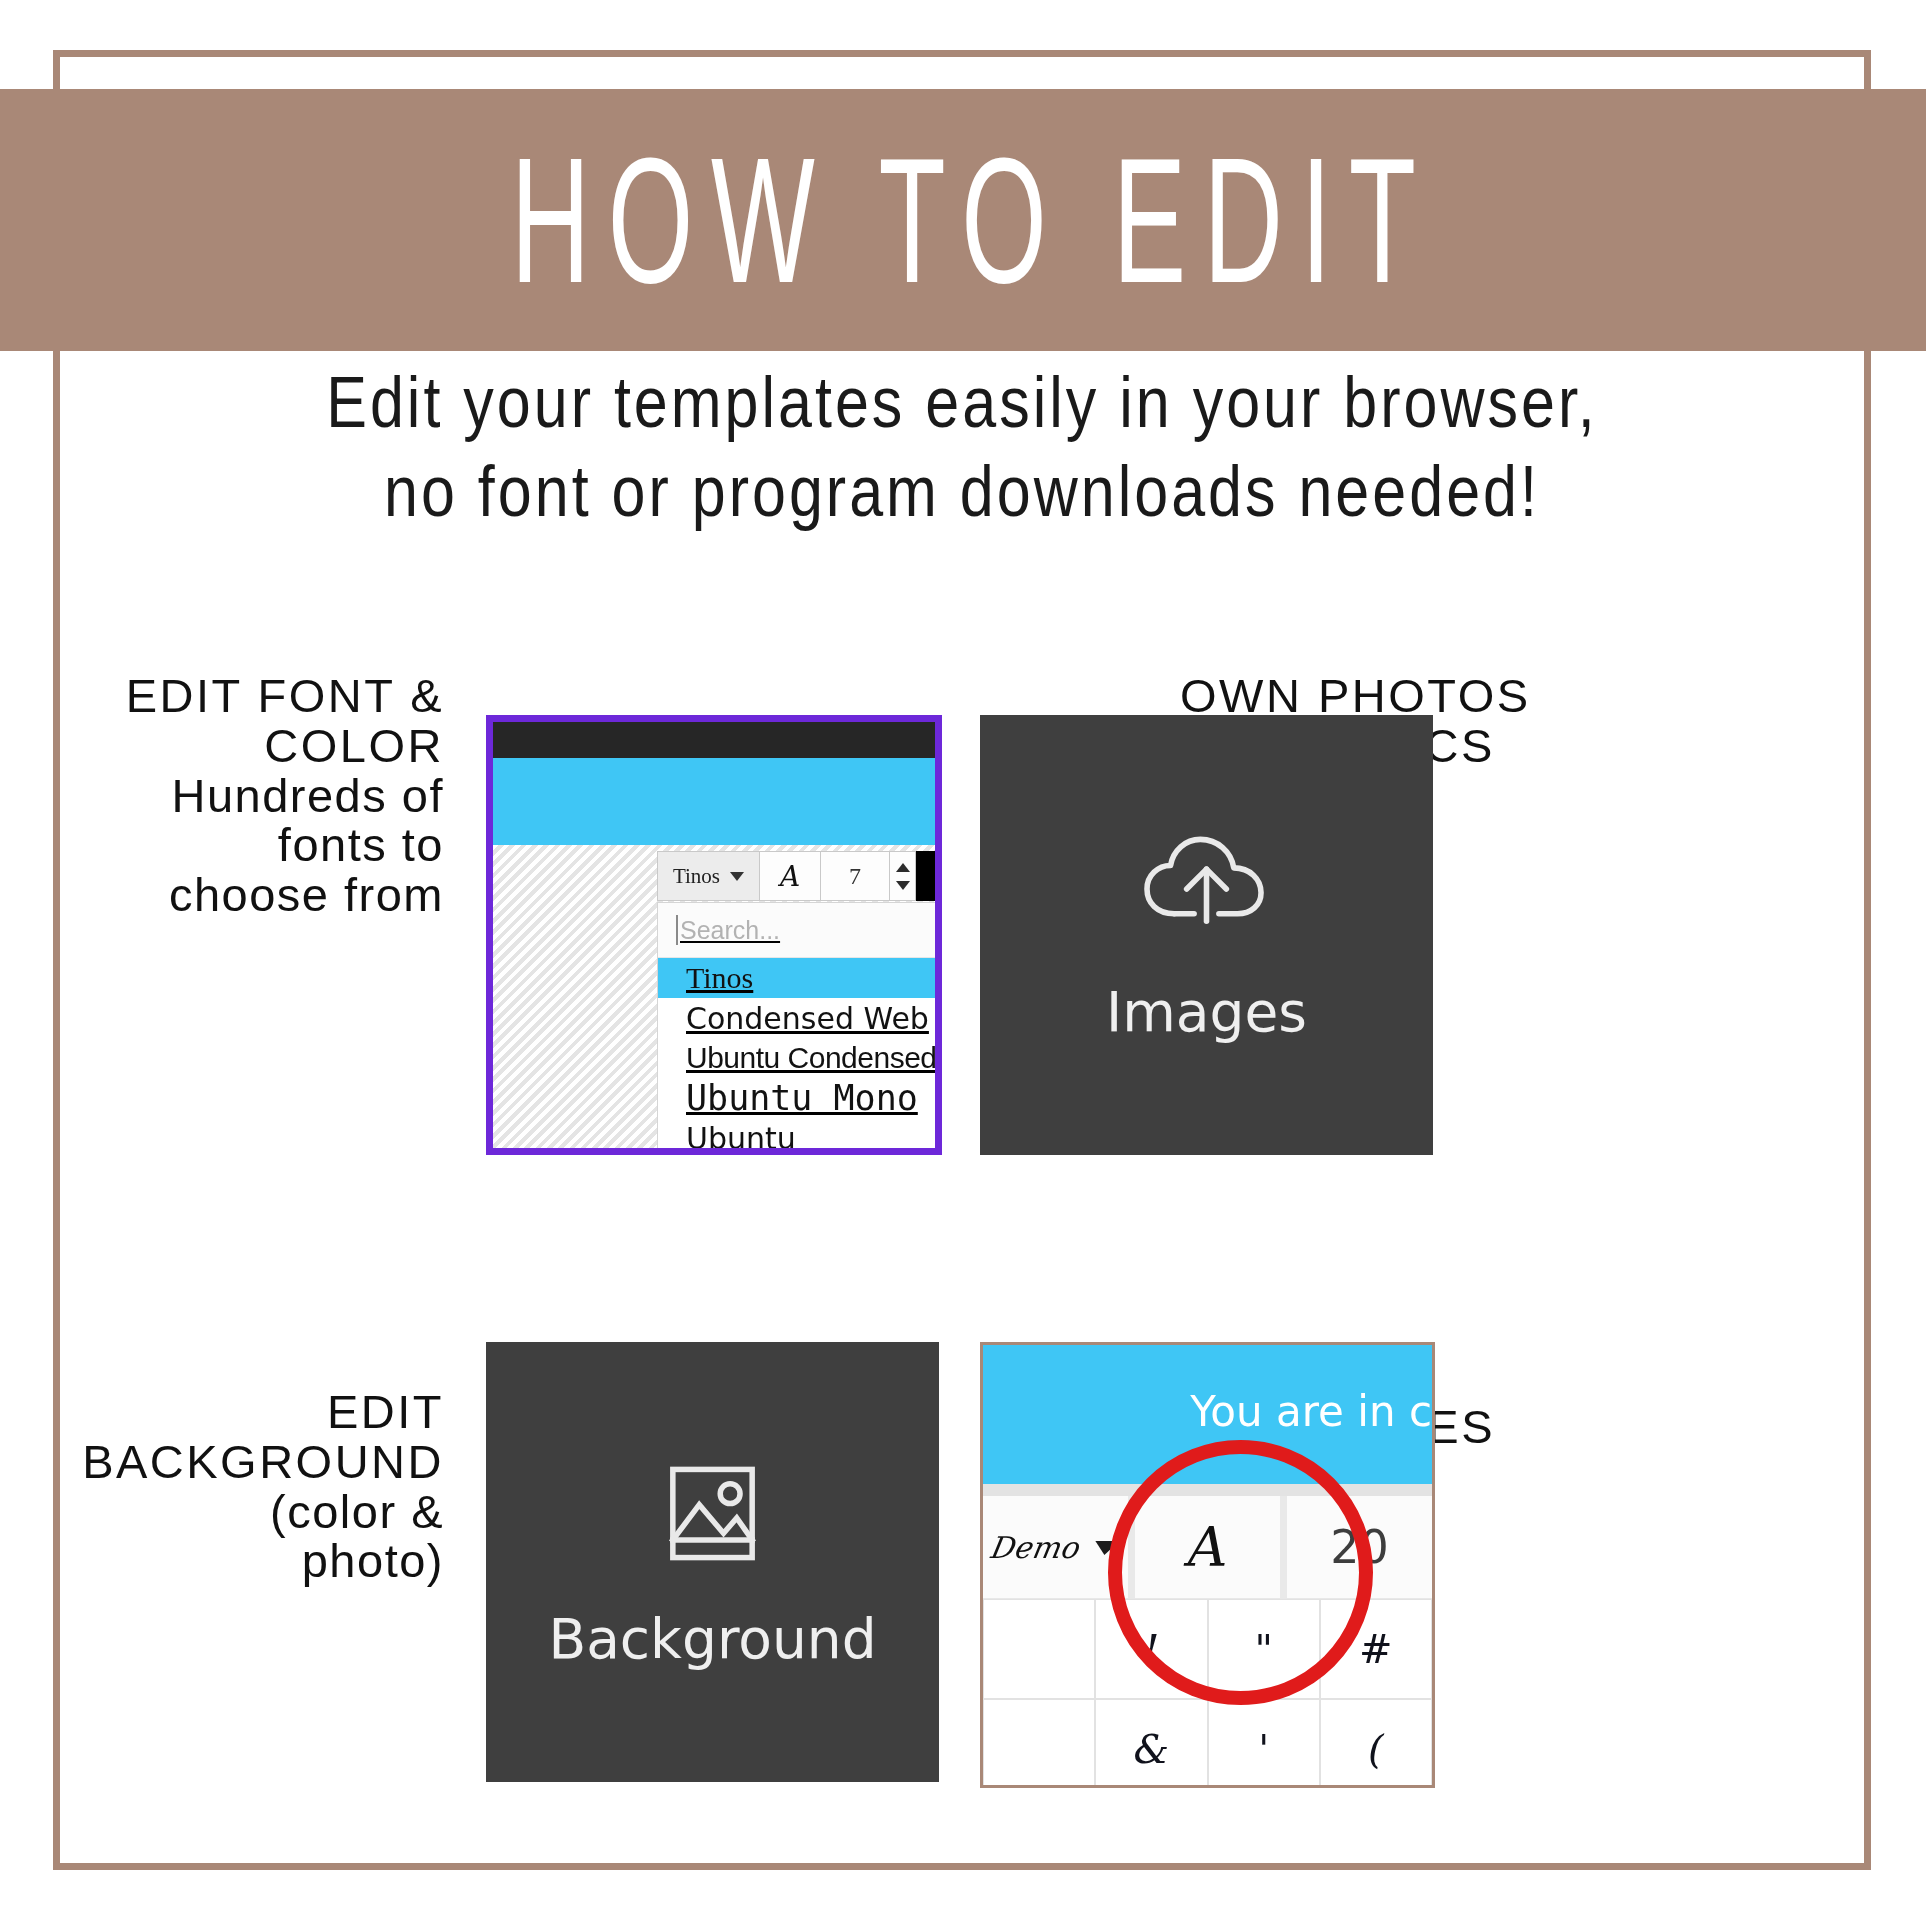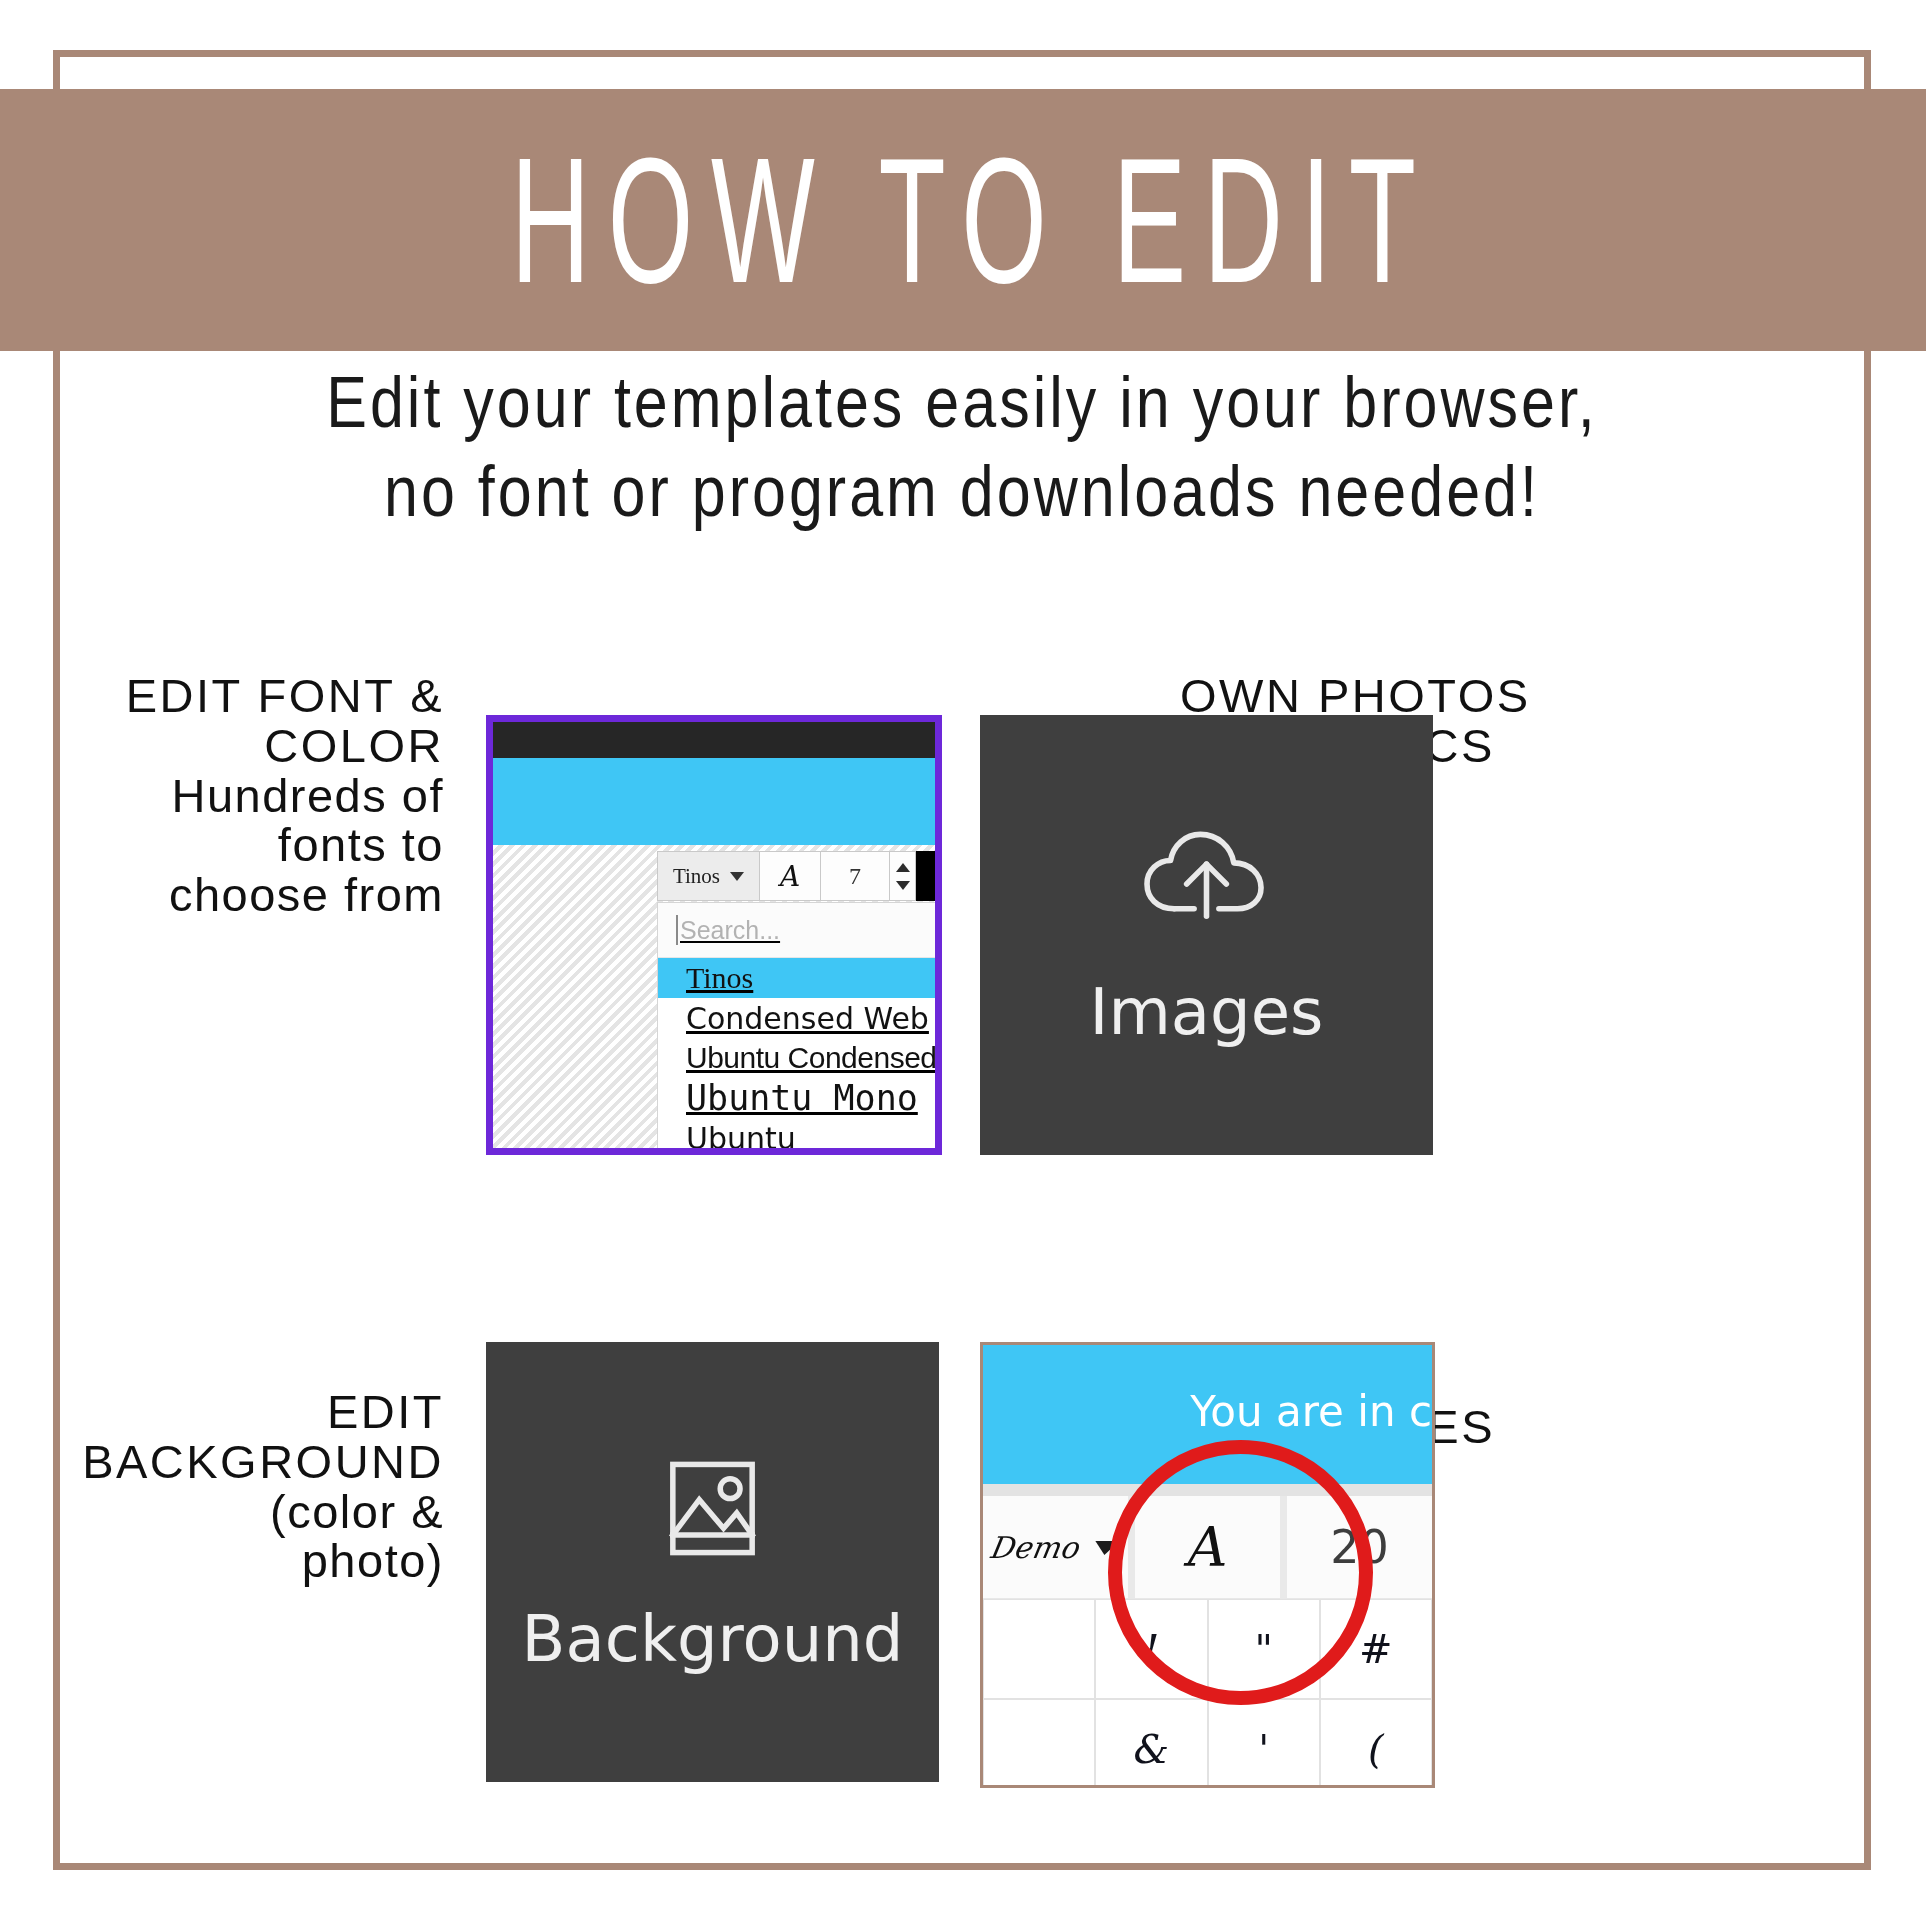--- a/index.html
+++ b/index.html
@@ -190,21 +190,21 @@
   
   .tile {
     position: absolute;
     background: #3f3f3f;
     display: flex; flex-direction: column;
     align-items: center; justify-content: center;
   }
   #card-images { left: 927px; top: 363px; width: 453px; height: 440px; }
   #card-bg     { left: 433px; top: 990px; width: 453px; height: 440px; }
   .tile-label {
-    color: #efefef; font-size: 64px; font-weight: 400;
+    color: #efefef; font-size: 55px; font-weight: 400;
     font-family: "DejaVu Sans", sans-serif; margin-top: 34px;
   }
   .tile-icon { width: 149px; height: 119px; }
   .tile-icon svg { width: 100%; height: 100%; display: block; }
 
   
   #card-chars {
     left: 927px; top: 990px; width: 455px; height: 446px;
     border: 3px solid #a98877; background: #ffffff;
   }

